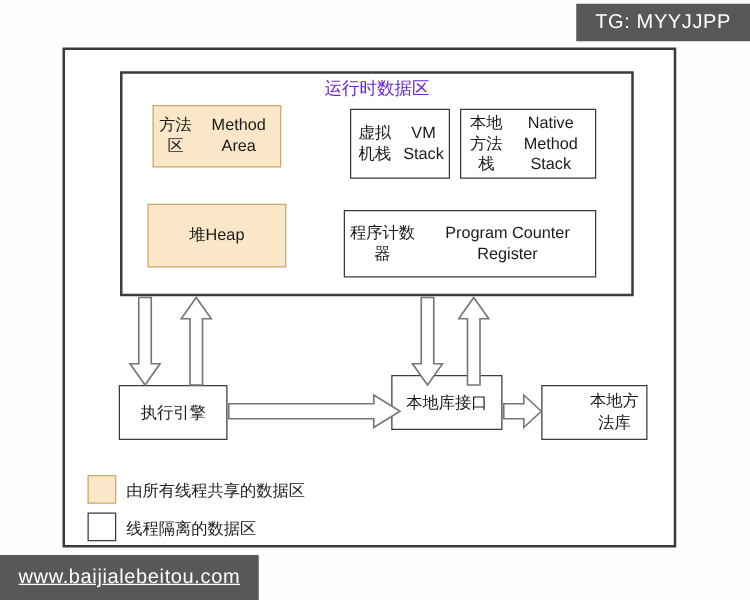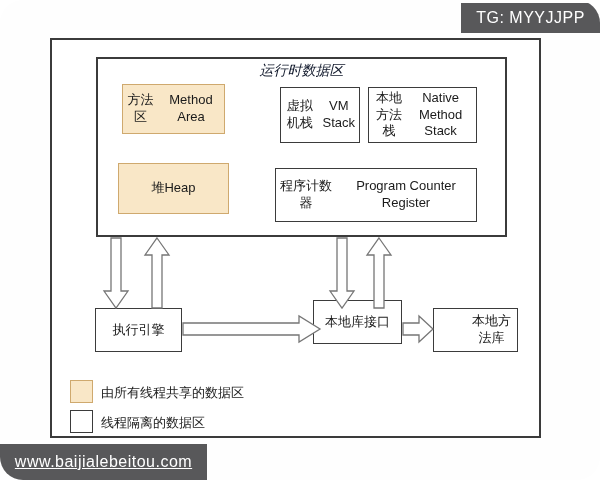--- a/index.html
+++ b/index.html
@@ -1,37 +1,37 @@
 <!DOCTYPE html>
 <html style="--shared-fill: #f9e7c7; --shared-border: #cfa96e; --line: #3b3b3b; --arrow-outline: #767676; --badge-bg: #58585a; --badge-text: #ffffff;"><head>
 <meta charset="utf-8">
 <style>
   html,body{margin:0;padding:0;background:#fff;}
   .canvas{
     position:relative;width:600px;height:480px;background:#fefefe;overflow:hidden;
-    font-family:"Liberation Sans","DejaVu Sans",sans-serif;color:#1a1a1a;border-radius:23px;
+    font-family:"Liberation Sans","DejaVu Sans",sans-serif;color:#1a1a1a;
   }
   .badge{
     position:absolute;background:var(--badge-bg,#58585a);color:var(--badge-text,#fff);
     display:flex;align-items:center;justify-content:center;
     font-size:16px;letter-spacing:.5px;
   }
   .badge.top{left:461px;top:3px;width:139px;height:30px;}
   .badge.bottom{left:0;top:444px;width:207px;height:36px;text-decoration:underline;}
   .outer-frame{
     position:absolute;left:50px;top:38px;width:491px;height:400px;
     border:2px solid var(--line,#3b3b3b);background:#fff;box-sizing:border-box;
   }
   .runtime-box{
     position:absolute;left:96px;top:57px;width:411px;height:180px;
     border:2px solid var(--line,#3b3b3b);background:#fff;box-sizing:border-box;
   }
   .runtime-title{
     position:absolute;left:96px;top:62px;width:411px;text-align:center;
-    font-size:14px;color:#0f172a;font-style:italic;
+    font-size:14px;color:#6d28d9;
   }
   .node{
     position:absolute;box-sizing:border-box;border:1.5px solid var(--line,#3b3b3b);
     background:#fff;display:flex;align-items:center;justify-content:center;
     text-align:center;font-size:13px;line-height:1.3;
   }
   .node.shared{background:var(--shared-fill,#f9e7c7);border-color:var(--shared-border,#cfa96e);}
   .method-area{left:122px;top:84px;width:103px;height:50px;}
   .vm-stack{left:280px;top:87px;width:80px;height:56px;}
   .native-method-stack{left:368px;top:87px;width:109px;height:56px;padding:0 2px;}

